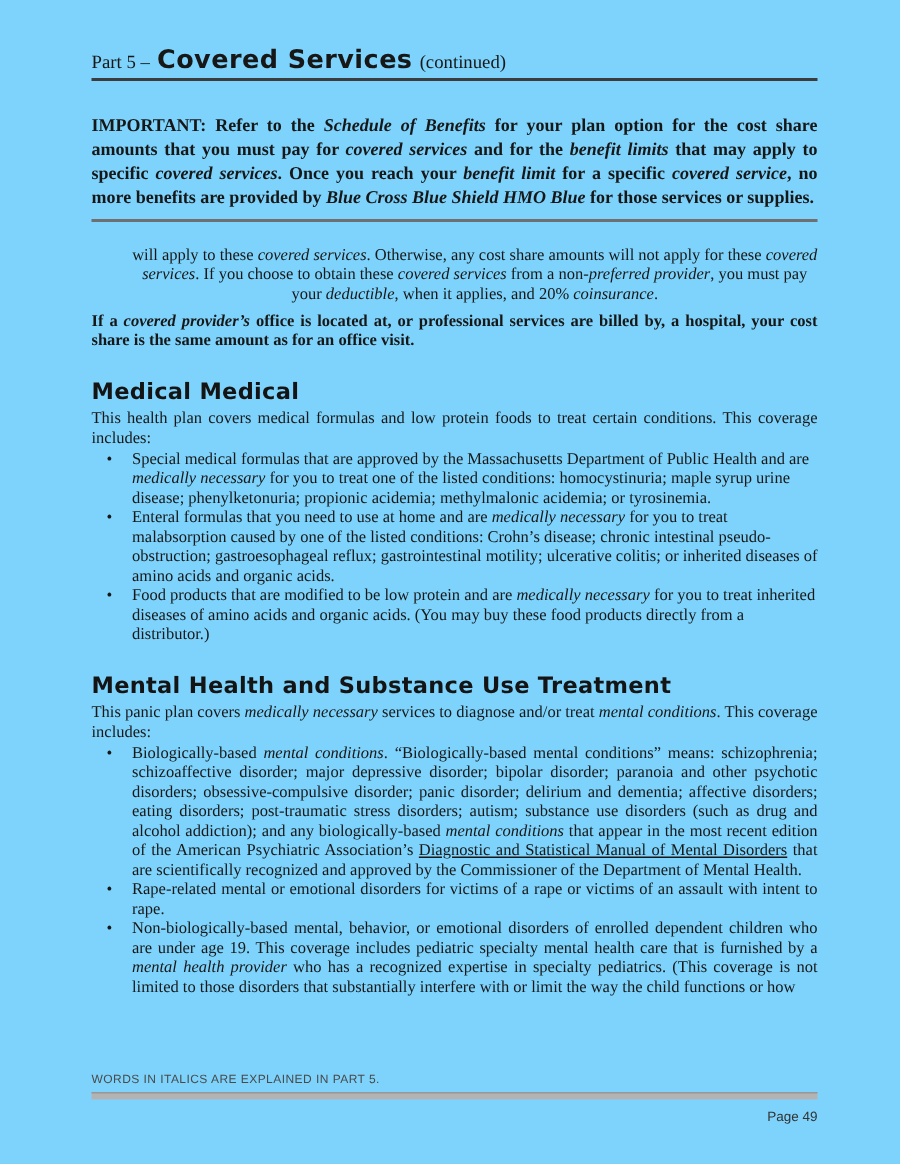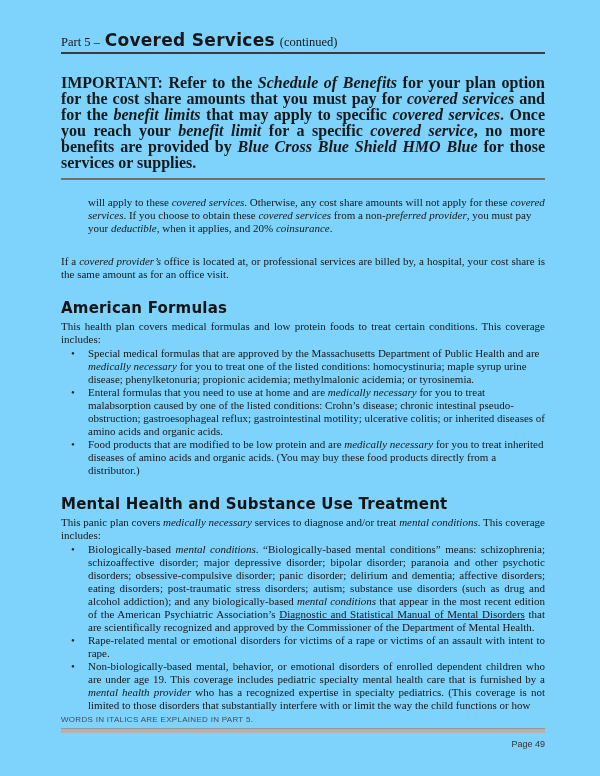--- a/index.html
+++ b/index.html
@@ -27,33 +27,33 @@
     font-family: "DejaVu Sans", sans-serif;
     font-weight: 700;
     font-size: 17px;
     letter-spacing: 0.3px;
     margin: 0 2px;
   }
   
   .important {
     margin: 21px 0 0 0;
     font-weight: bold;
-    font-size: 16px;
+    font-size: 12px;
     line-height: 16px;
     text-align: justify;
   }
   .heavy-rule {
     border: none;
     border-top: 2px solid #6f6f6f;
     margin: 7px 0 0 0;
   }
   
   p { margin: 0; }
-  .indented { margin: 16px 0 0 27px; }
-  .office { margin: 20px 0 0 0; text-align: justify; }
+  .indented { margin: 16px 0 0 27px; text-align: center; }
+  .office { margin: 5px 0 0 0; text-align: justify; font-weight: bold; }
   
   h2 {
     font-family: "DejaVu Sans", sans-serif;
     font-weight: 700;
     font-size: 15px;
     line-height: 17px;
     letter-spacing: 0.2px;
     margin: 19px 0 3px 0;
     color: #141414;
   }
@@ -111,21 +111,21 @@
 
   <p class="important"><span>IMPORTANT: Refer to the </span><span class="run-i">Schedule of Benefits</span><span> for your plan option for the cost share amounts that you must pay for </span><span class="run-i">covered services</span><span> and for the </span><span class="run-i">benefit limits</span><span> that may apply to specific </span><span class="run-i">covered services</span><span>. Once you reach your </span><span class="run-i">benefit limit</span><span> for a specific </span><span class="run-i">covered service</span><span>, no more benefits are provided by </span><span class="run-i">Blue Cross Blue Shield HMO Blue</span><span> for those services or supplies.</span></p>
 
   <hr class="heavy-rule">
 
   <p class="indented"><span>will apply to these </span><span class="run-i">covered services</span><span>. Otherwise, any cost share amounts will not apply for these </span><span class="run-i">covered services</span><span>. If you choose to obtain these </span><span class="run-i">covered services</span><span> from a non-</span><span class="run-i">preferred provider</span><span>, you must pay your </span><span class="run-i">deductible</span><span>, when it applies, and 20% </span><span class="run-i">coinsurance</span><span>.</span></p>
 
   <p class="office"><span>If a </span><span class="run-i">covered provider’s</span><span> office is located at, or professional services are billed by, a hospital, your cost share is the same amount as for an office visit.</span></p>
 
   <section class="sec-medical">
-    <h2>American Formulas</h2>
+    <h2>Medical Medical</h2>
     <p class="sec-intro"><span>This health plan covers medical formulas and low protein foods to treat certain conditions. This coverage includes:</span></p>
     <ul>
       <li>
         <span class="bullet-glyph">•</span>
         <span><span>Special medical formulas that are approved by the Massachusetts Department of Public Health and are </span><span class="run-i">medically necessary</span><span> for you to treat one of the listed conditions: homocystinuria; maple syrup urine disease; phenylketonuria; propionic acidemia; methylmalonic acidemia; or tyrosinemia.</span></span>
       </li>
       <li>
         <span class="bullet-glyph">•</span>
         <span><span>Enteral formulas that you need to use at home and are </span><span class="run-i">medically necessary</span><span> for you to treat malabsorption caused by one of the listed conditions: Crohn’s disease; chronic intestinal pseudo-obstruction; gastroesophageal reflux; gastrointestinal motility; ulcerative colitis; or inherited diseases of amino acids and organic acids.</span></span>
       </li>

